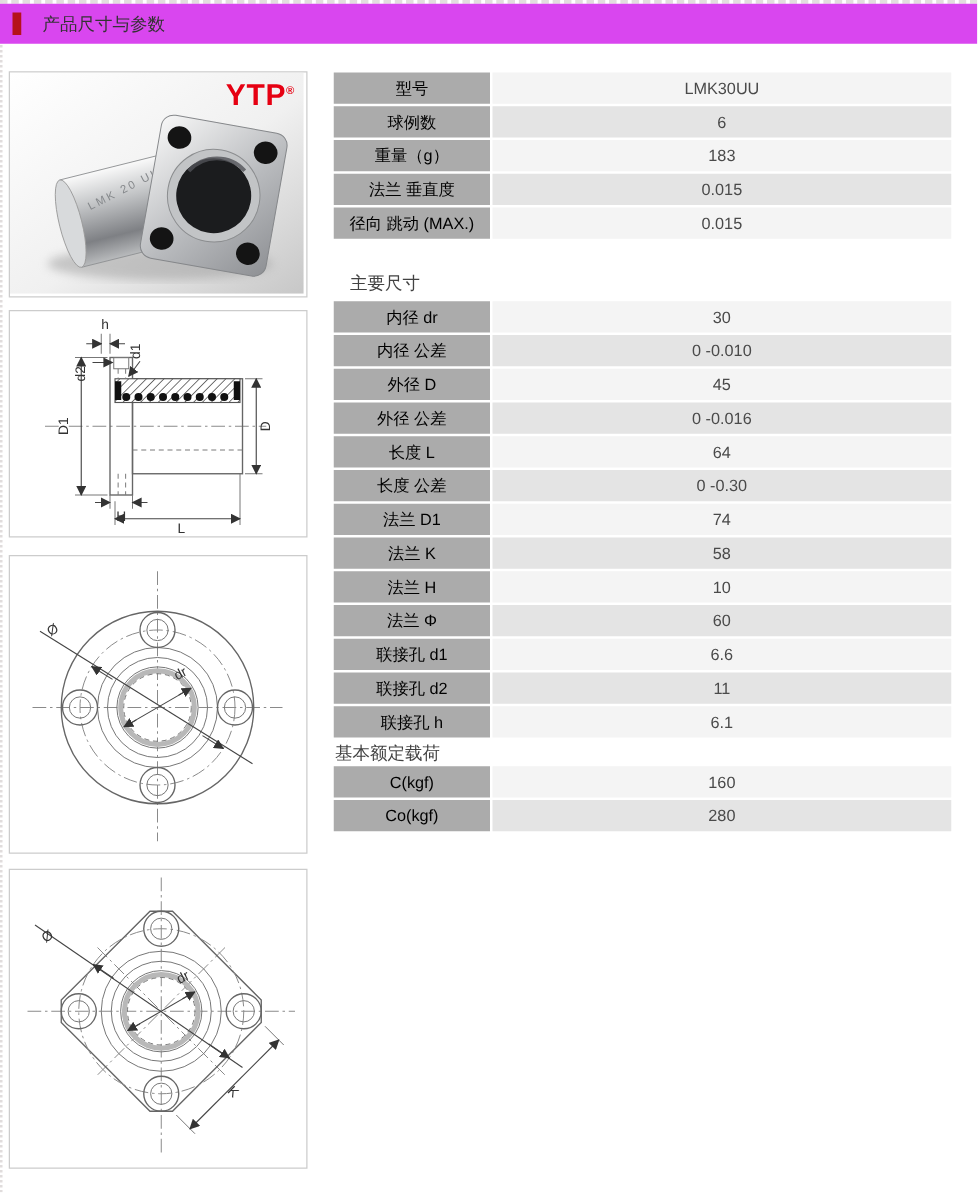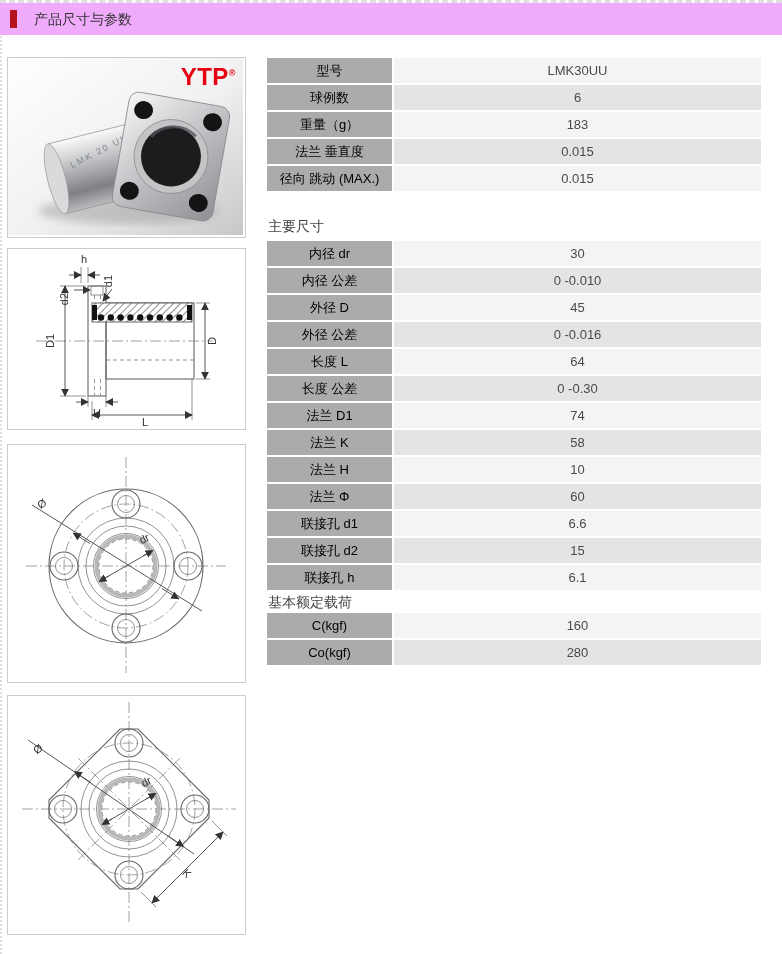--- a/index.html
+++ b/index.html
@@ -2,21 +2,21 @@
 <html><head>
 <meta charset="utf-8">
 <style>
   html,body { margin:0; padding:0; background:#fff; }
   .page { position:relative; width:782px; height:954px; background:#fff; overflow:hidden;
           font-family:"Liberation Sans", sans-serif; }
   .edge-top  { position:absolute; top:0; left:0; width:782px; height:0; border-top:3px dashed #e2dede; }
   .edge-left { position:absolute; top:0; left:0; height:954px; width:0; border-left:2px dotted #e0dcdc; }
 
   
-  .topbar { position:absolute; top:3px; left:0; width:782px; height:32px; background:#f0abfc; }
+  .topbar { position:absolute; top:3px; left:0; width:782px; height:32px; background:#d946ef; }
   .accent { position:absolute; left:10px; top:7px; width:7px; height:18px; background:#b5121b; }
   .pgtitle { position:absolute; left:34px; top:0; line-height:32px; font-size:14px; color:#333; }
 
   
   .box { position:absolute; left:7px; width:237px; border:1px solid #ccc; background:#fff; overflow:hidden; }
   .photo { top:57px;  height:179px; }
   .d1box { top:248px; height:180px; }
   .d2box { top:444px; height:237px; }
   .d3box { top:695px; height:238px; }
   .box svg { display:block; }
@@ -31,21 +31,21 @@
   .t2 { top:241px; }
   .t3 { top:613px; }
   .row { display:flex; height:25px; margin-bottom:2px; }
   .lbl { width:125px; margin-right:2px; background:#ababab; color:#000000; font-size:13px;
          display:flex; align-items:center; justify-content:center; }
   .val { flex:1; font-size:13px; color:#4a4a4a; display:flex; align-items:center; justify-content:center; }
   .row:nth-child(odd)  .val { background:#f4f4f4; }
   .row:nth-child(even) .val { background:#e4e4e4; }
 
   .sec { position:absolute; left:268px; font-size:14px; color:#424242; }
-  .sec1 { top:218px; }
+  .sec1 { top:218px;margin-left:12px; }
   .sec2 { top:594px; }
 
   
   .ln   { fill:none; stroke:#666; stroke-width:1.1; }
   .thin { fill:none; stroke:#777; stroke-width:0.8; }
   .cl   { fill:none; stroke:#8a8a8a; stroke-width:0.8; stroke-dasharray:11 3 2 3; }
   .hid  { fill:none; stroke:#7a7a7a; stroke-width:0.8; stroke-dasharray:4 3; }
   .dim  { fill:none; stroke:#444; stroke-width:0.9; }
   .dimtxt { fill:#333; font-size:11px; font-family:"Liberation Sans",sans-serif; }
 </style>
@@ -320,21 +320,21 @@
     <div class="row">
       <div class="lbl">法兰 Φ</div>
       <div class="val">60</div>
     </div>
     <div class="row">
       <div class="lbl">联接孔 d1</div>
       <div class="val">6.6</div>
     </div>
     <div class="row">
       <div class="lbl">联接孔 d2</div>
-      <div class="val">15</div>
+      <div class="val">11</div>
     </div>
     <div class="row">
       <div class="lbl">联接孔 h</div>
       <div class="val">6.1</div>
     </div>
   </div>
 
   <div class="sec sec2">基本额定载荷</div>
 
   <div class="tbl t3">

